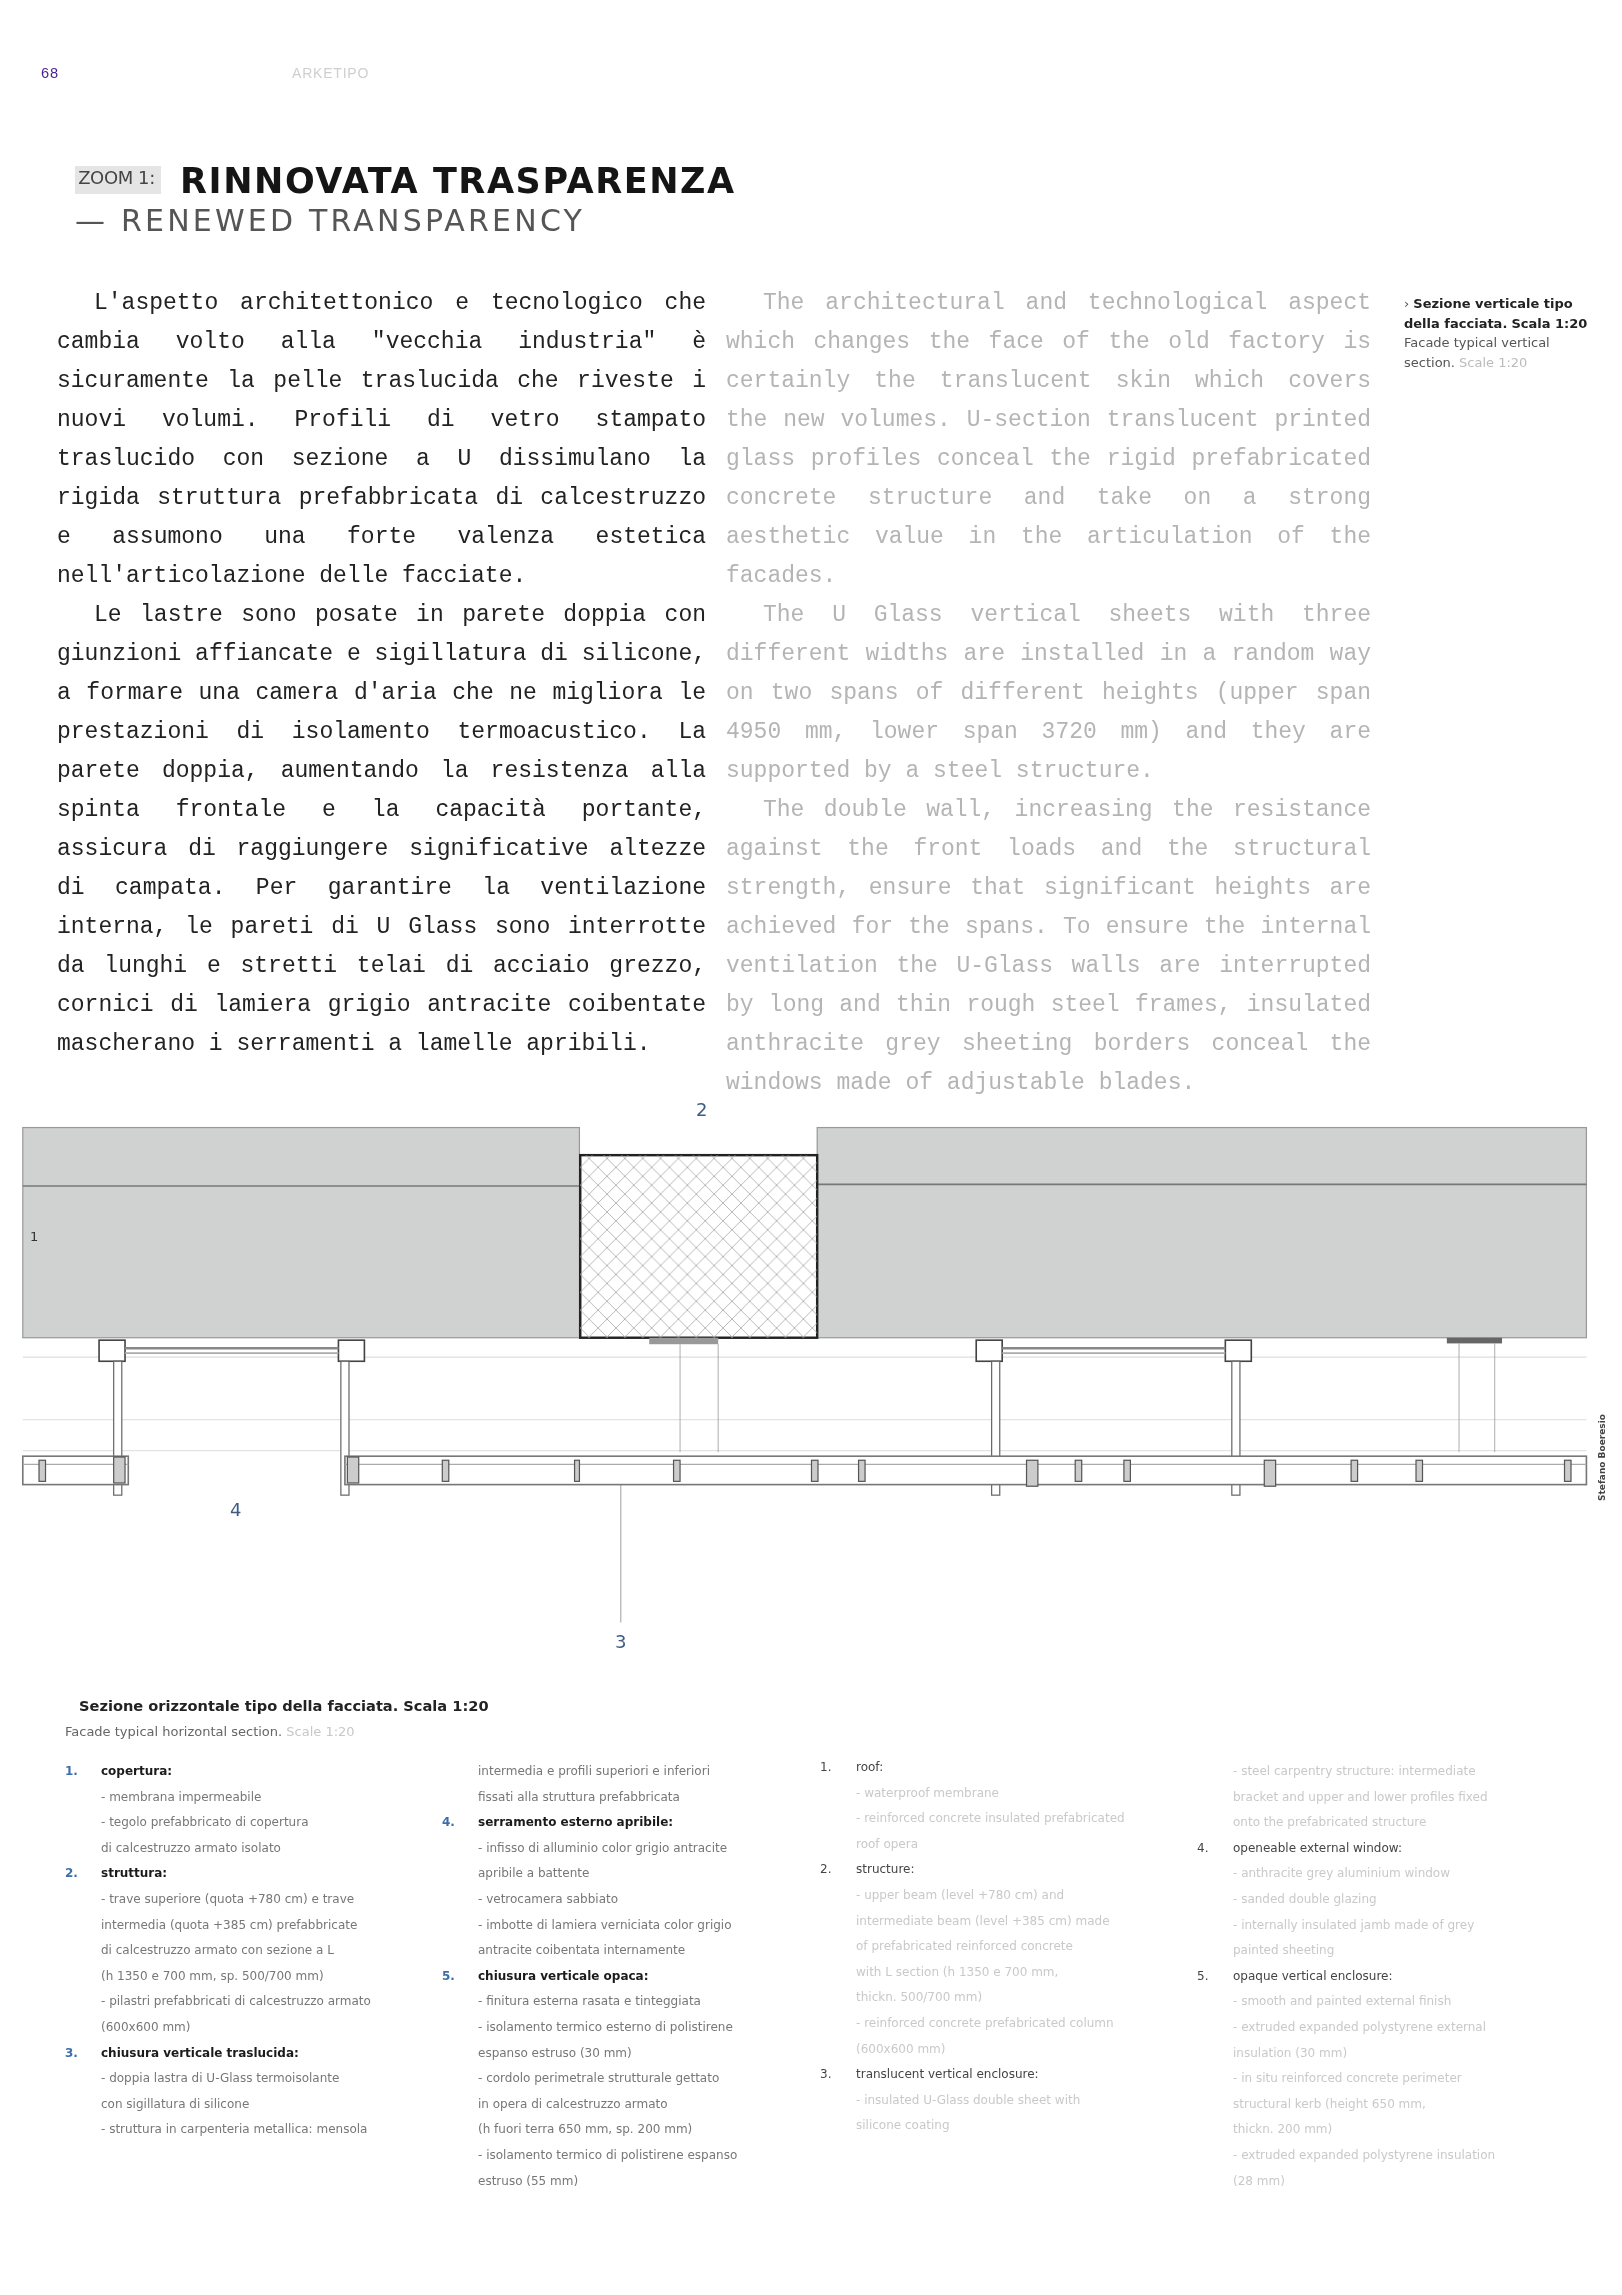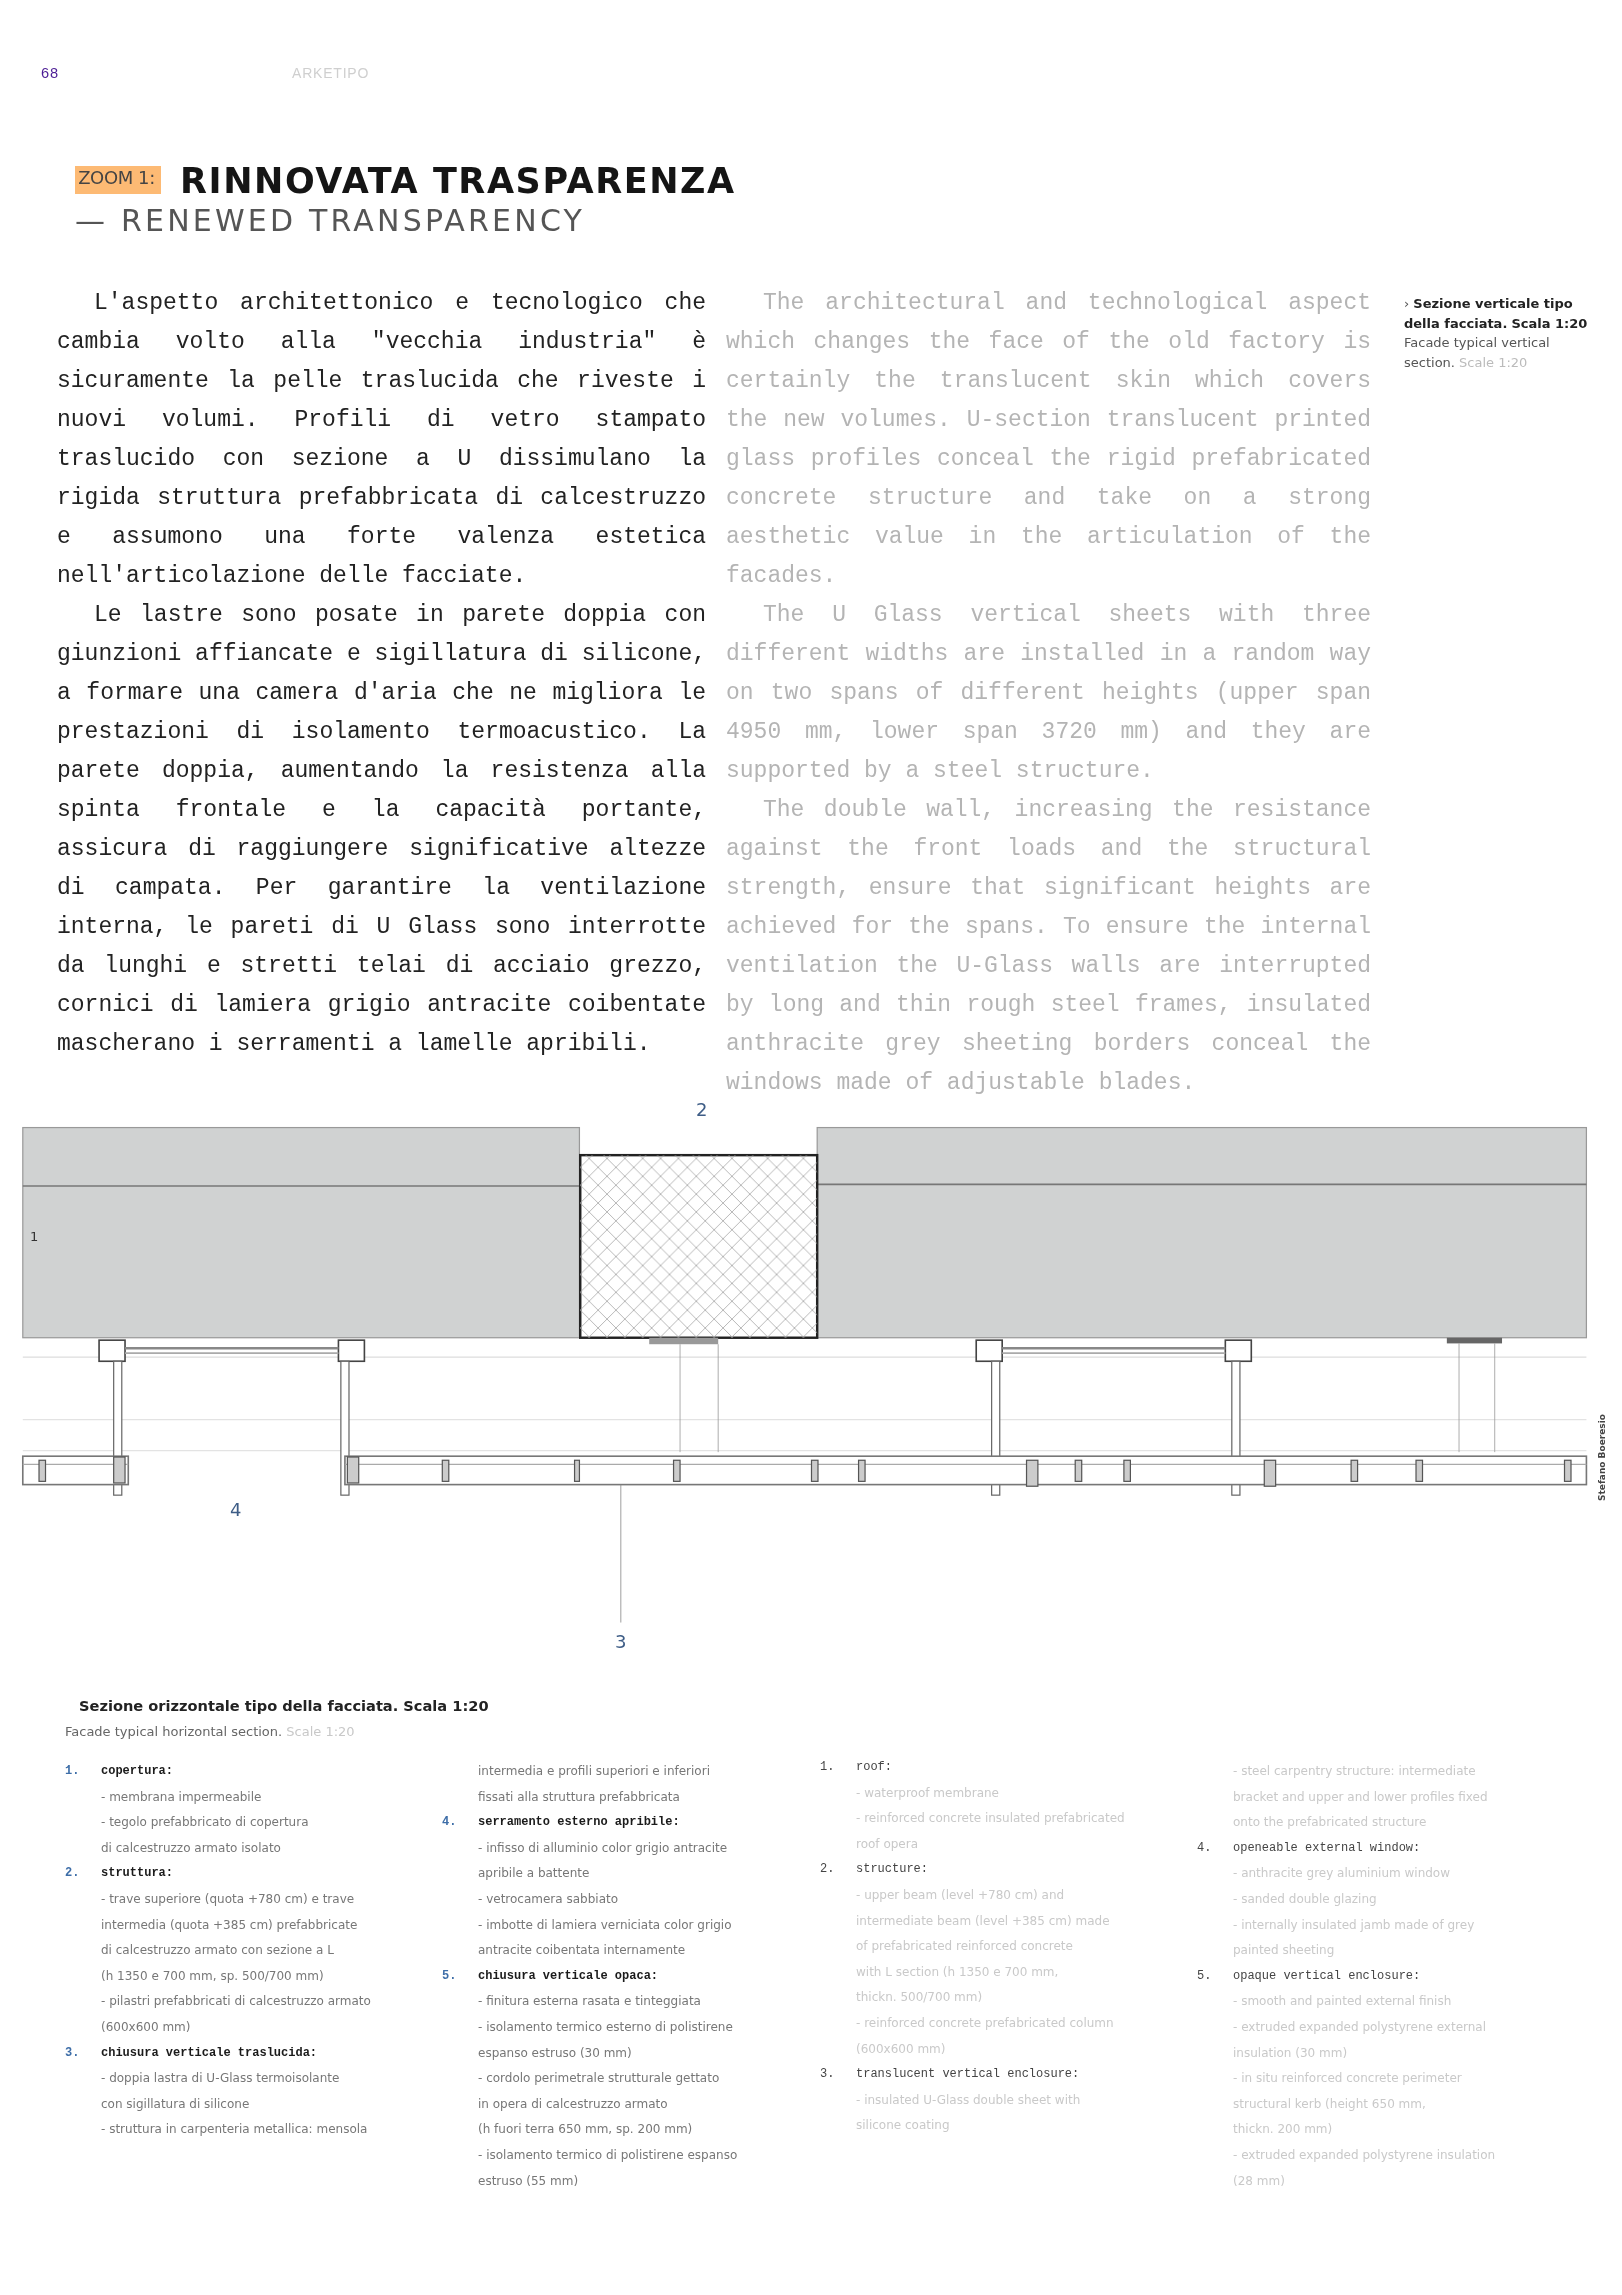--- a/index.html
+++ b/index.html
@@ -1,36 +1,36 @@
 <!DOCTYPE html>
 <html style="font-size:13px"><head>
 <meta charset="utf-8">
 <style>
   html, body { margin:0; padding:0; background:#ffffff; }
   body { width:1623px; height:2295px; position:relative; overflow:hidden; font-family:"Liberation Sans", sans-serif; color:#1a1a1a; }
   .abs { position:absolute; }
   .folio { top:65px; font-size:14.6px; color:#4c1d95; letter-spacing:0.8px; }
-  .zoom-tag { left:75px; top:166px; width:86px; height:28px; background:#fdba74; color:#444; font-size:18px; line-height:23px; padding-left:3.2px; box-sizing:border-box; font-family:"DejaVu Sans", sans-serif; letter-spacing:-0.4px; }
+  .zoom-tag { left:75px; top:166px; width:86px; height:28px; background:#e5e5e5; color:#444; font-size:18px; line-height:23px; padding-left:3.2px; box-sizing:border-box; font-family:"DejaVu Sans", sans-serif; letter-spacing:-0.4px; }
   .title { left:180px; top:161px; font-size:35px; font-weight:bold; letter-spacing:1.6px; color:#151515; font-family:"DejaVu Sans", sans-serif; }
   .subtitle { left:75px; top:203px; font-size:30px; letter-spacing:3.2px; color:#555; font-family:"DejaVu Sans", sans-serif; }
   .col { font-family:Liberation Mono, monospace; font-size:23px; line-height:39px; text-align:justify; }
   .col p { margin:0; text-indent:37px; }
   .col-it { left:57px; top:284px; width:649px; color:#222; }
   .col-en { left:726px; top:284px; width:645px; color:#b4b4b4; }
   .caption { left:1404px; top:294px; width:191px; font-family:"DejaVu Sans", sans-serif; font-size:13px; line-height:19.5px; }
   .caption .b { font-weight:bold; color:#222; }
   .caption .g { color:#555; }
   .caption .lg { color:#bbb; }
   .drawing { left:0; top:1087px; width:1623px; height:568px; }
   .draw-num { font-family:"DejaVu Sans", sans-serif; font-size:18px; color:#3e5d86; }
   .legend-title { left:79px; top:1697px; font-family:"DejaVu Sans", sans-serif; font-size:14.6px; font-weight:bold; color:#222; }
   .legend-sub { left:65px; top:1724px; font-family:"DejaVu Sans", sans-serif; font-size:13px; color:#666; }
   .legend-sub .lg { color:#c8c8c8; }
   .lcol { font-family:"DejaVu Sans", sans-serif; font-size:12px; line-height:25.6px; width:357px; }
-  .lcol .h { font-weight:bold; color:#1b1b1b;font-family:Liberation Mono, monospace; }
+  .lcol .h { font-weight:bold; color:#1b1b1b; }
   .lcol .n { display:inline-block; width:36px; color:#3e6ea8; }
   .lcol .d { padding-left:36px; color:#777; white-space:nowrap; }
   .en .h { font-weight:normal; color:#444; }
   .en .n { color:#444; }
   .en .d { color:#c9c9c9; }
   .credit { left:1597px; top:1501px; transform:rotate(-90deg); transform-origin:left top; font-size:9px; font-weight:bold; color:#444; font-family:"DejaVu Sans", sans-serif; white-space:nowrap; }
 </style>
 </head>
 <body>
 

